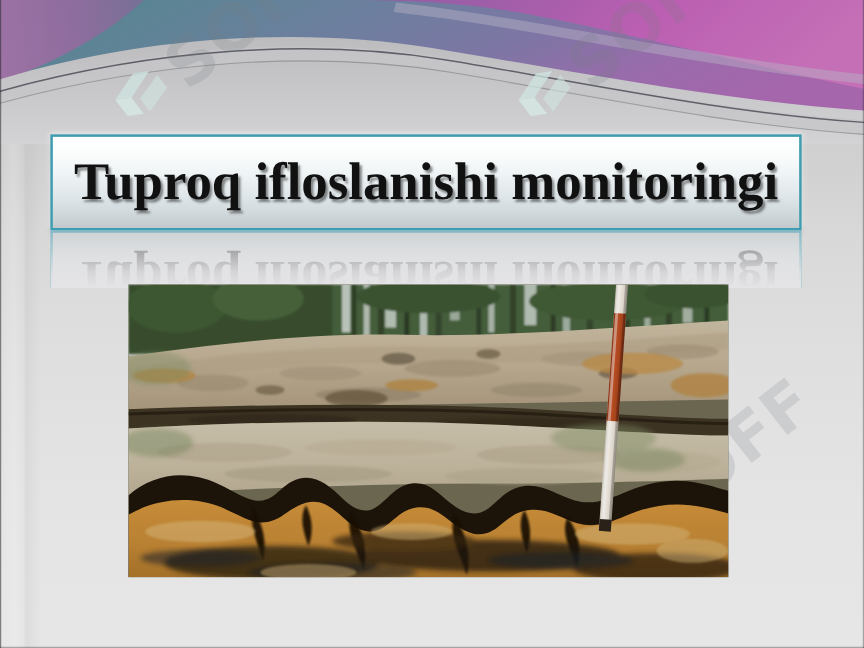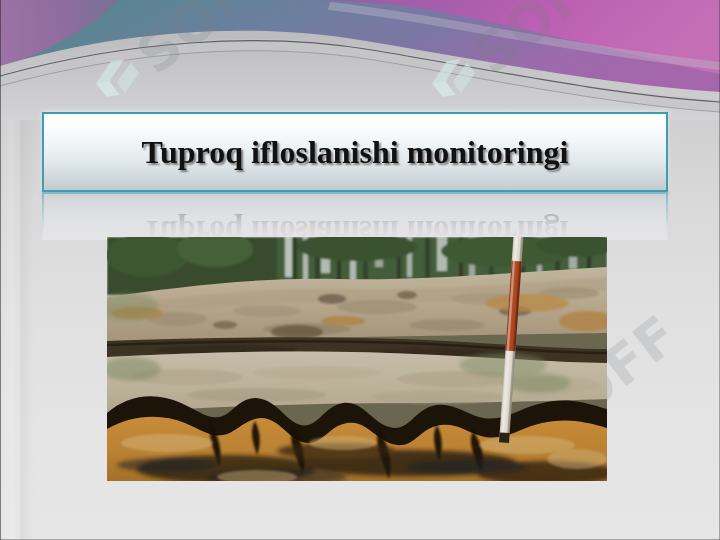--- a/index.html
+++ b/index.html
@@ -108,21 +108,21 @@
     box-shadow: 0 0 5px rgba(255,255,255,0.85),
                 0 2px 4px rgba(0,0,0,0.18);
     display: flex;
     align-items: center;
     justify-content: center;
     overflow: hidden;
   }
   .title-text {
     font-family: "Liberation Serif", "DejaVu Serif", serif;
     font-weight: bold;
-    font-size: 32px;
+    font-size: 44px;
     line-height: 1;
     color: #111111;
     letter-spacing: 0px;
     white-space: nowrap;
     text-shadow: 2px 2px 2px rgba(0,0,0,0.45);
   }
 
   
   .title-reflect {
     position: absolute;

